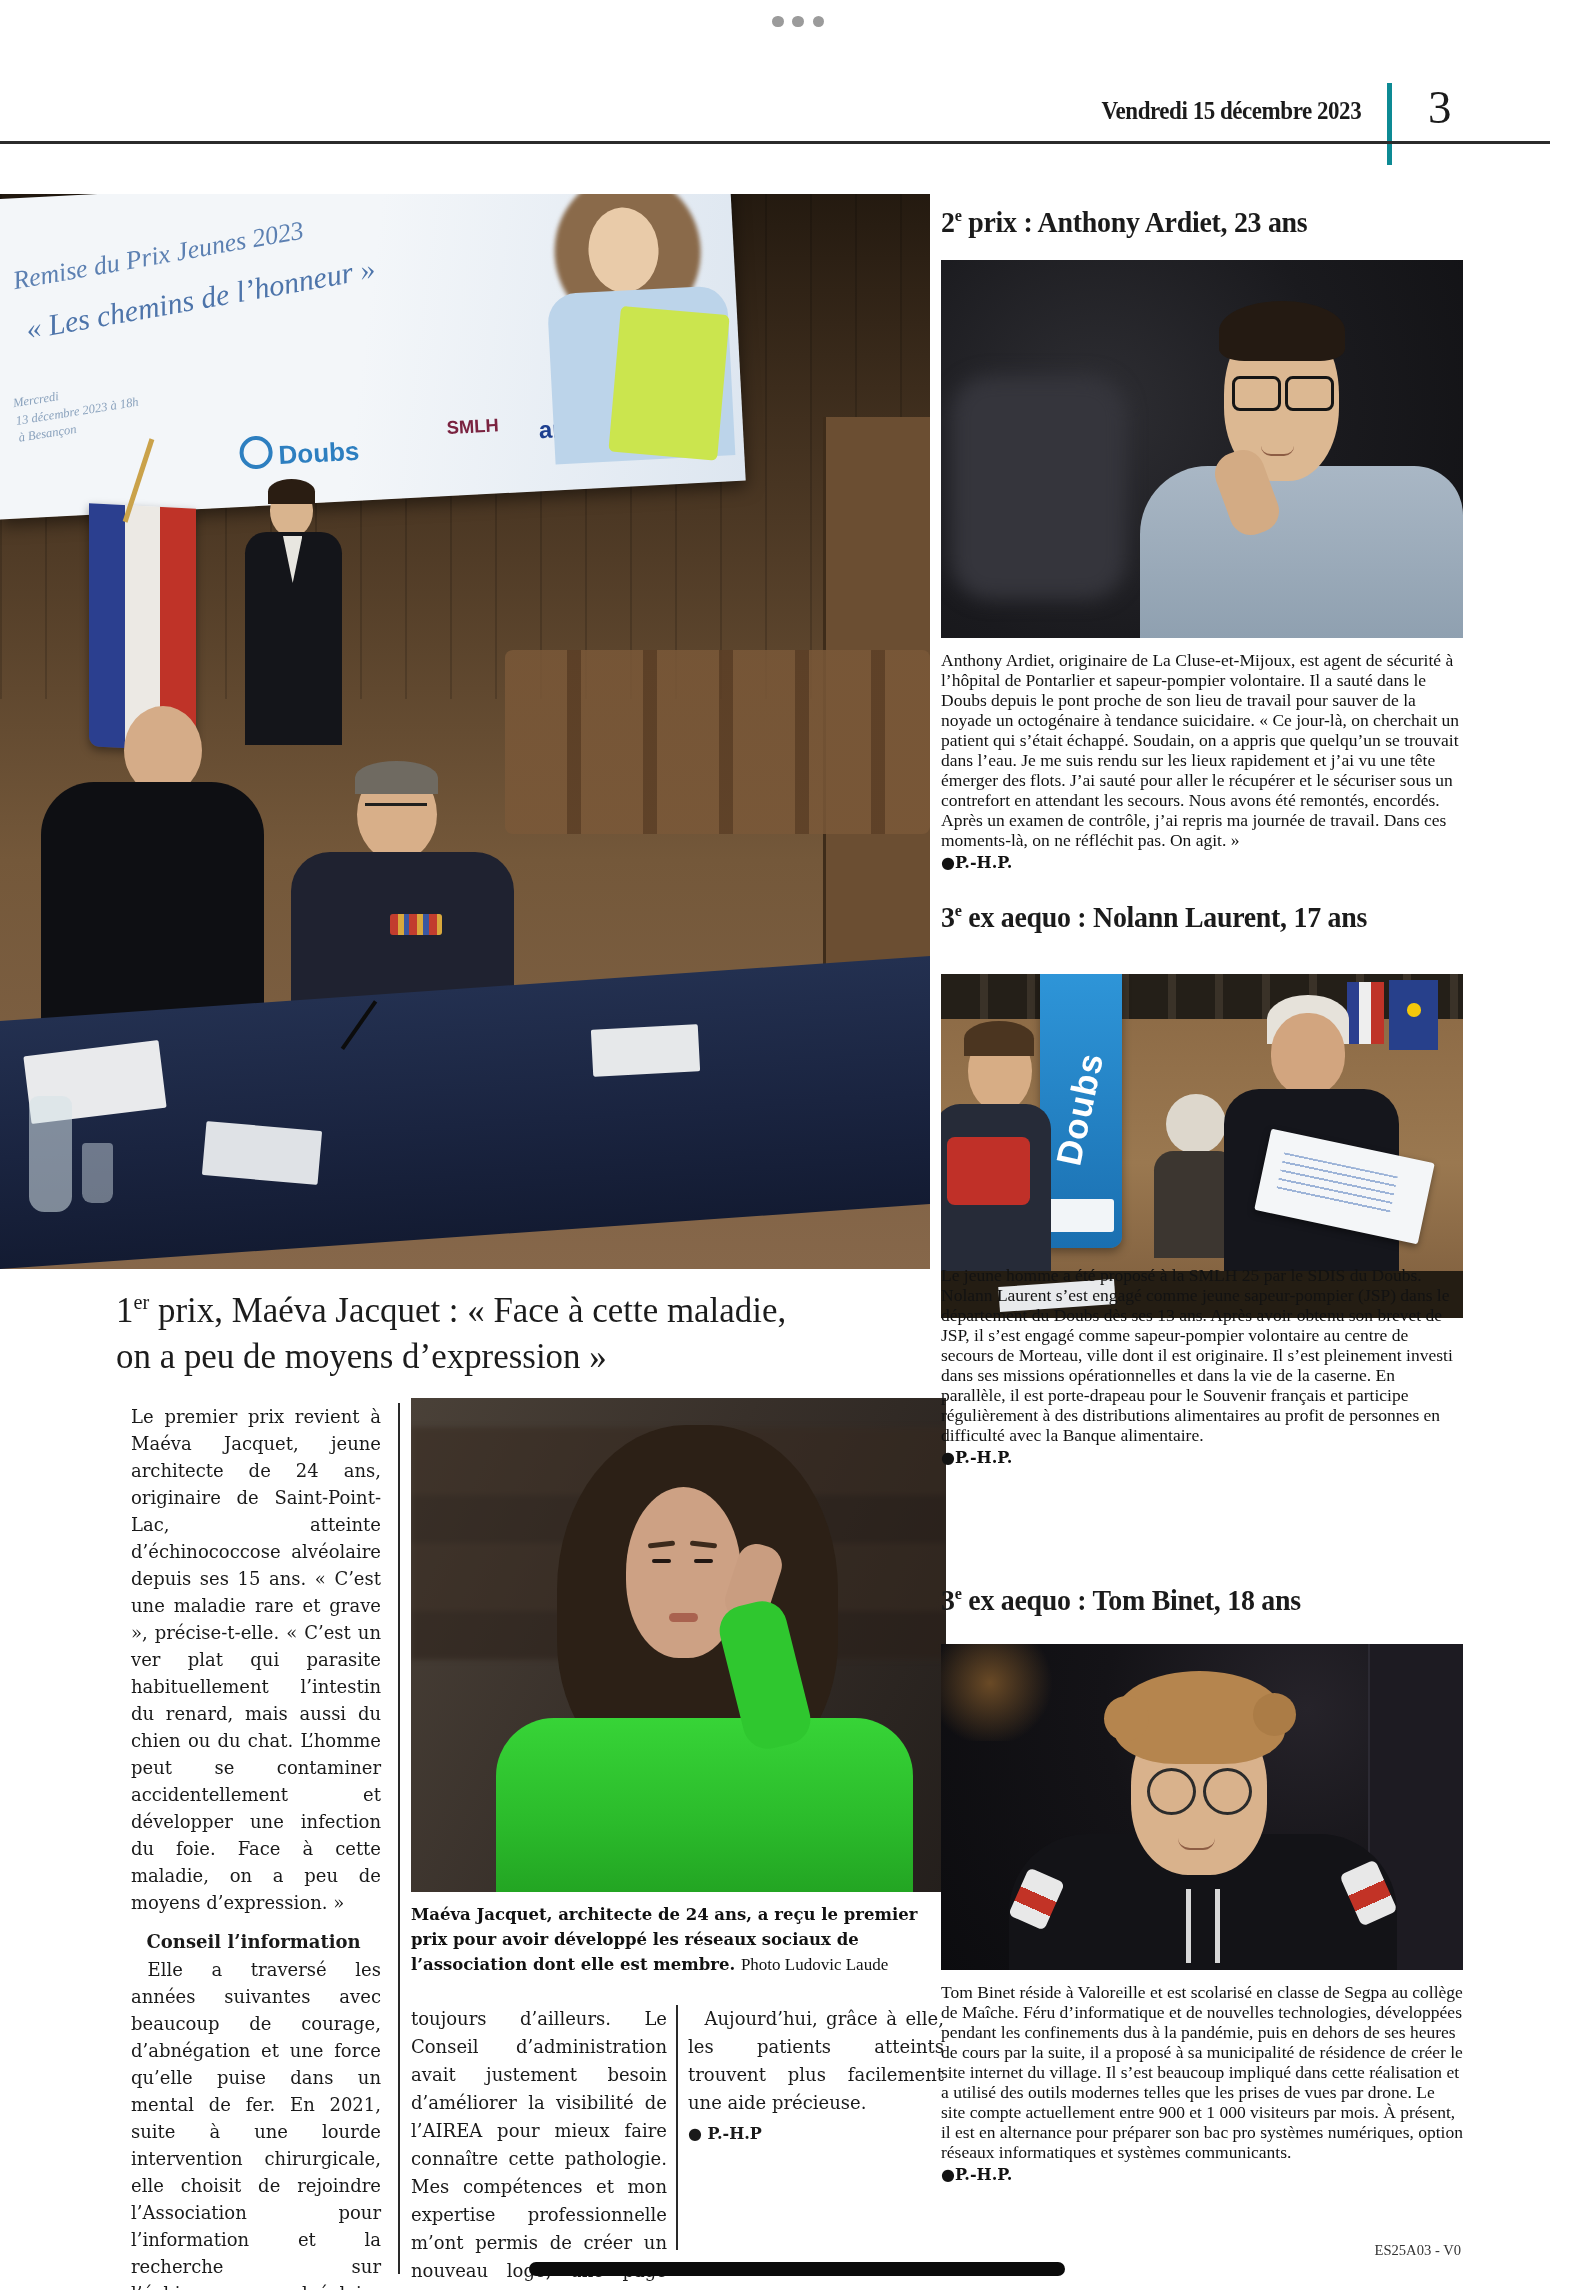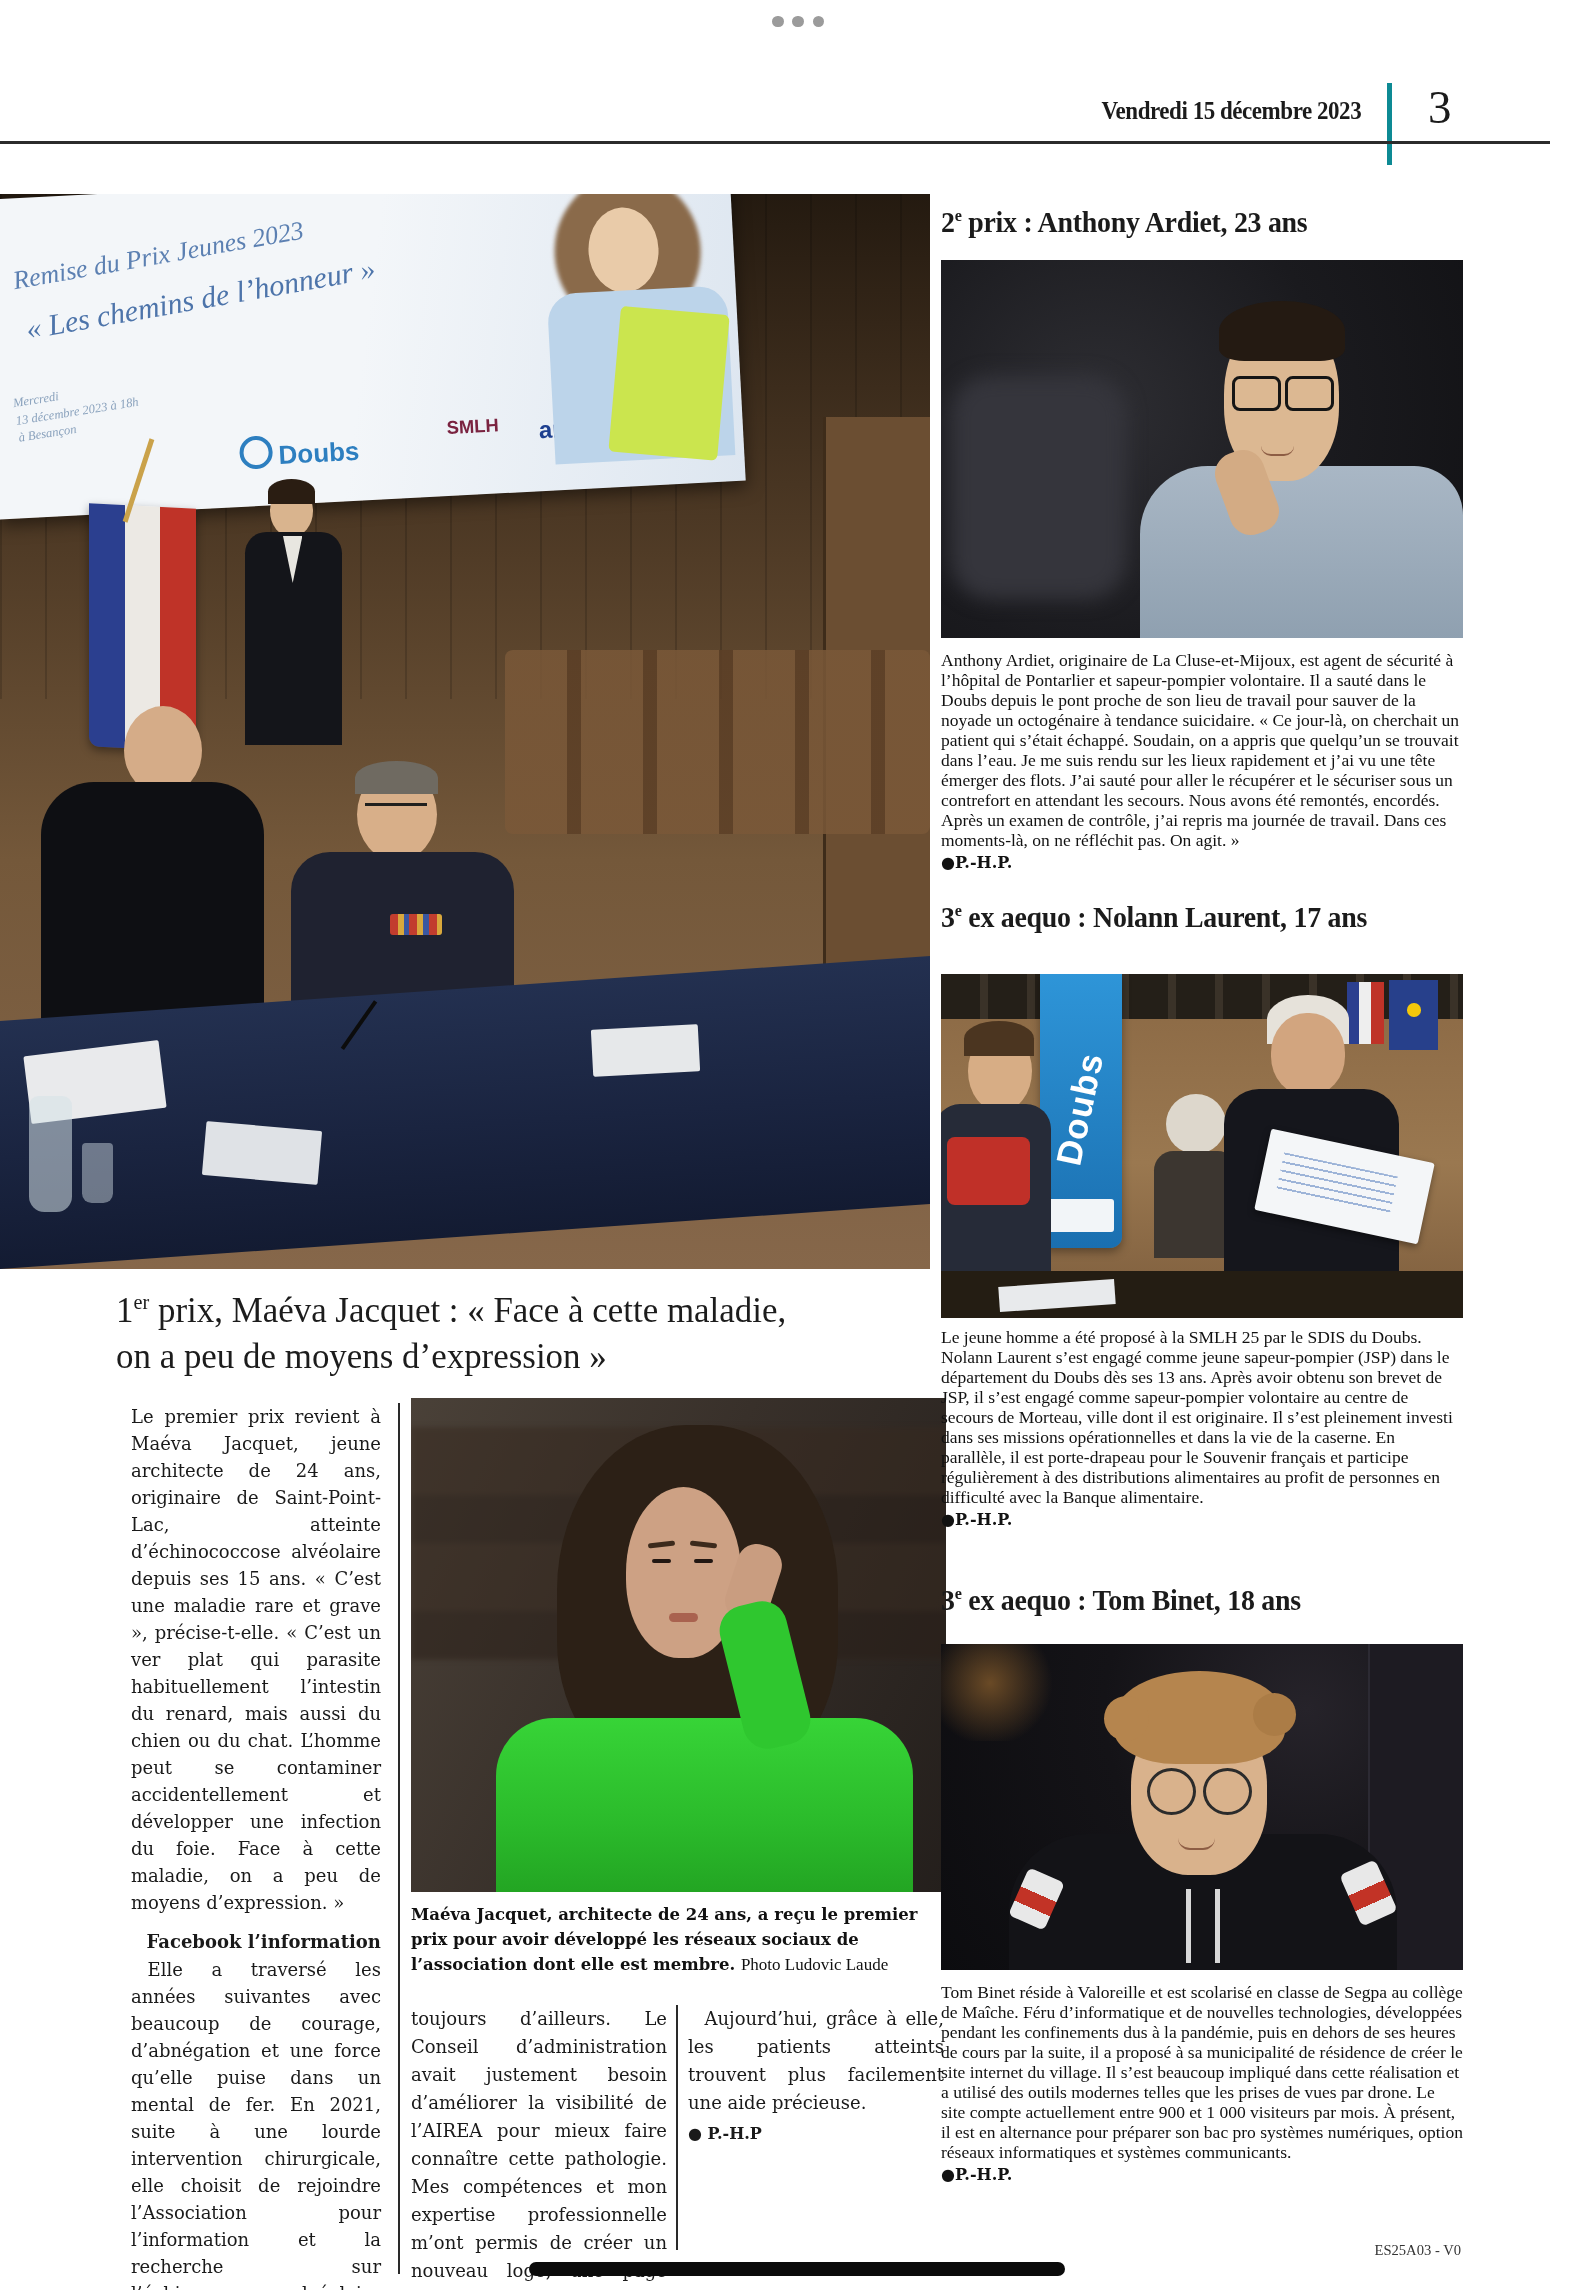--- a/index.html
+++ b/index.html
@@ -117,21 +117,21 @@
     <div class="shape" style="left:357px;top:802px;width:3.9px;height:58px;background:#0c0c0c;transform:rotate(35deg);"></div>
   </div>
 
   <div class="h-main">
     <span>1</span><sup>er</sup><span> prix, Maéva Jacquet : « Face à cette maladie,</span><br>
     <span>on a peu de moyens d’expression »</span>
   </div>
 
   <div class="body-left" style="left:131px;top:1403px;width:250px;">
     <div>Le premier prix revient à Maéva Jacquet, jeune architecte de 24 ans, originaire de Saint-Point-Lac, atteinte d’échinococcose alvéolaire depuis ses 15 ans. « C’est une maladie rare et grave », précise-t-elle. « C’est un ver plat qui parasite habituellement l’intestin du renard, mais aussi du chien ou du chat. L’homme peut se contaminer accidentellement et développer une infection du foie. Face à cette maladie, on a peu de moyens d’expression. »</div>
-    <div class="subhead">Facebook l’information</div>
+    <div class="subhead">Conseil l’information</div>
     <div class="indent">Elle a traversé les années suivantes avec beaucoup de courage, d’abnégation et une force qu’elle puise dans un mental de fer. En 2021, suite à une lourde intervention chirurgicale, elle choisit de rejoindre l’Association pour l’information et la recherche sur l’échinococcose alvéolaire (AIREA). Celle-ci a pour objectifs de diffuser de l’information, de favoriser la prévention et l’accompagnement des patients atteints par cette maladie, sans oublier l’aide à la recherche.</div>
 
   </div>
   <div class="vdiv" style="left:398px;top:1403px;height:871px;"></div>
 
   <div class="photo" style="left:411px;top:1398px;width:535px;height:494px;background:linear-gradient(115deg,#4a4138 0%,#38302a 45%,#241f1c 100%);">
     <div class="shape" style="left:0;top:29px;width:535px;height:233px;background:repeating-linear-gradient(180deg,#37291f 0 68px,#2a1f18 68px 116px);opacity:.5;filter:blur(2.9px);"></div>
     <div class="shape" style="left:146px;top:27px;width:281px;height:359px;background:#2c2016;border-radius:46% 46% 40% 40%;"></div>
     <div class="shape" style="left:215px;top:89px;width:115px;height:171px;background:#cda184;border-radius:50% 50% 46% 46%;"></div>
     <div class="shape" style="left:237px;top:144px;width:27px;height:4.9px;background:#3c2a1c;border-radius:2.9px;transform:rotate(-6deg);"></div>
@@ -194,21 +194,21 @@
     <div class="shape" style="left:225px;top:120px;width:60px;height:60px;background:#ddd7cc;border-radius:50%;"></div>
     <div class="shape" style="left:213px;top:177px;width:83px;height:107px;background:#3c3630;border-radius:19.4px 19.4px 0 0;"></div>
     <div class="shape" style="left:326px;top:21.3px;width:82px;height:49px;background:#e6e2da;border-radius:50% 50% 0 0;"></div>
     <div class="shape" style="left:330px;top:39px;width:74px;height:83px;background:#d2a57f;border-radius:48%;"></div>
     <div class="shape" style="left:283px;top:115px;width:175px;height:229px;background:#15161c;border-radius:35px 35px 0 0;"></div>
     <div class="shape" style="left:320px;top:171px;width:167px;height:83px;background:#f4f6f8;transform:rotate(12deg);border-radius:2.9px;box-shadow:0 2.9px 7.8px rgba(0,0,0,.4);"></div>
     <div class="shape" style="left:338px;top:190px;width:116px;height:39px;background:repeating-linear-gradient(180deg,#9db4d8 0 1.9px,transparent 1.9px 8.7px);transform:rotate(12deg);"></div>
     <div class="shape" style="left:0;top:297px;width:522px;height:47px;background:#241d13;"></div>
     <div class="shape" style="left:58px;top:309px;width:116px;height:25px;background:#e8eaec;transform:rotate(-4deg);"></div>
   </div>
-  <div class="body-right" style="top:1327px;">
+  <div class="body-right" style="top:1265px;">
     <div>Le jeune homme a été proposé à la SMLH 25 par le SDIS du Doubs. Nolann Laurent s’est engagé comme jeune sapeur-pompier (JSP) dans le département du Doubs dès ses 13 ans. Après avoir obtenu son brevet de JSP, il s’est engagé comme sapeur-pompier volontaire au centre de secours de Morteau, ville dont il est originaire. Il s’est pleinement investi dans ses missions opérationnelles et dans la vie de la caserne. En parallèle, il est porte-drapeau pour le Souvenir français et participe régulièrement à des distributions alimentaires au profit de personnes en difficulté avec la Banque alimentaire.</div>
     <div class="byline">●P.-H.P.</div>
   </div>
 
   <h2 class="h-right" style="top:1584px;margin:0;">
     <span>3</span><sup>e</sup><span> ex aequo : Tom Binet, 18 ans</span>
   </h2>
   <div class="photo" style="left:941px;top:1644px;width:522px;height:326px;background:radial-gradient(circle at 70% 20%,#26232a 0%,#141317 45%,#0c0c0f 100%);">
     <div class="shape" style="left:-19.4px;top:-19.4px;width:136px;height:116px;background:radial-gradient(circle,#6a4a26 0%,transparent 70%);"></div>
     <div class="shape" style="left:427px;top:0;width:95px;height:326px;background:#1d1b22;border-left:2.9px solid #2c2a33;"></div>

